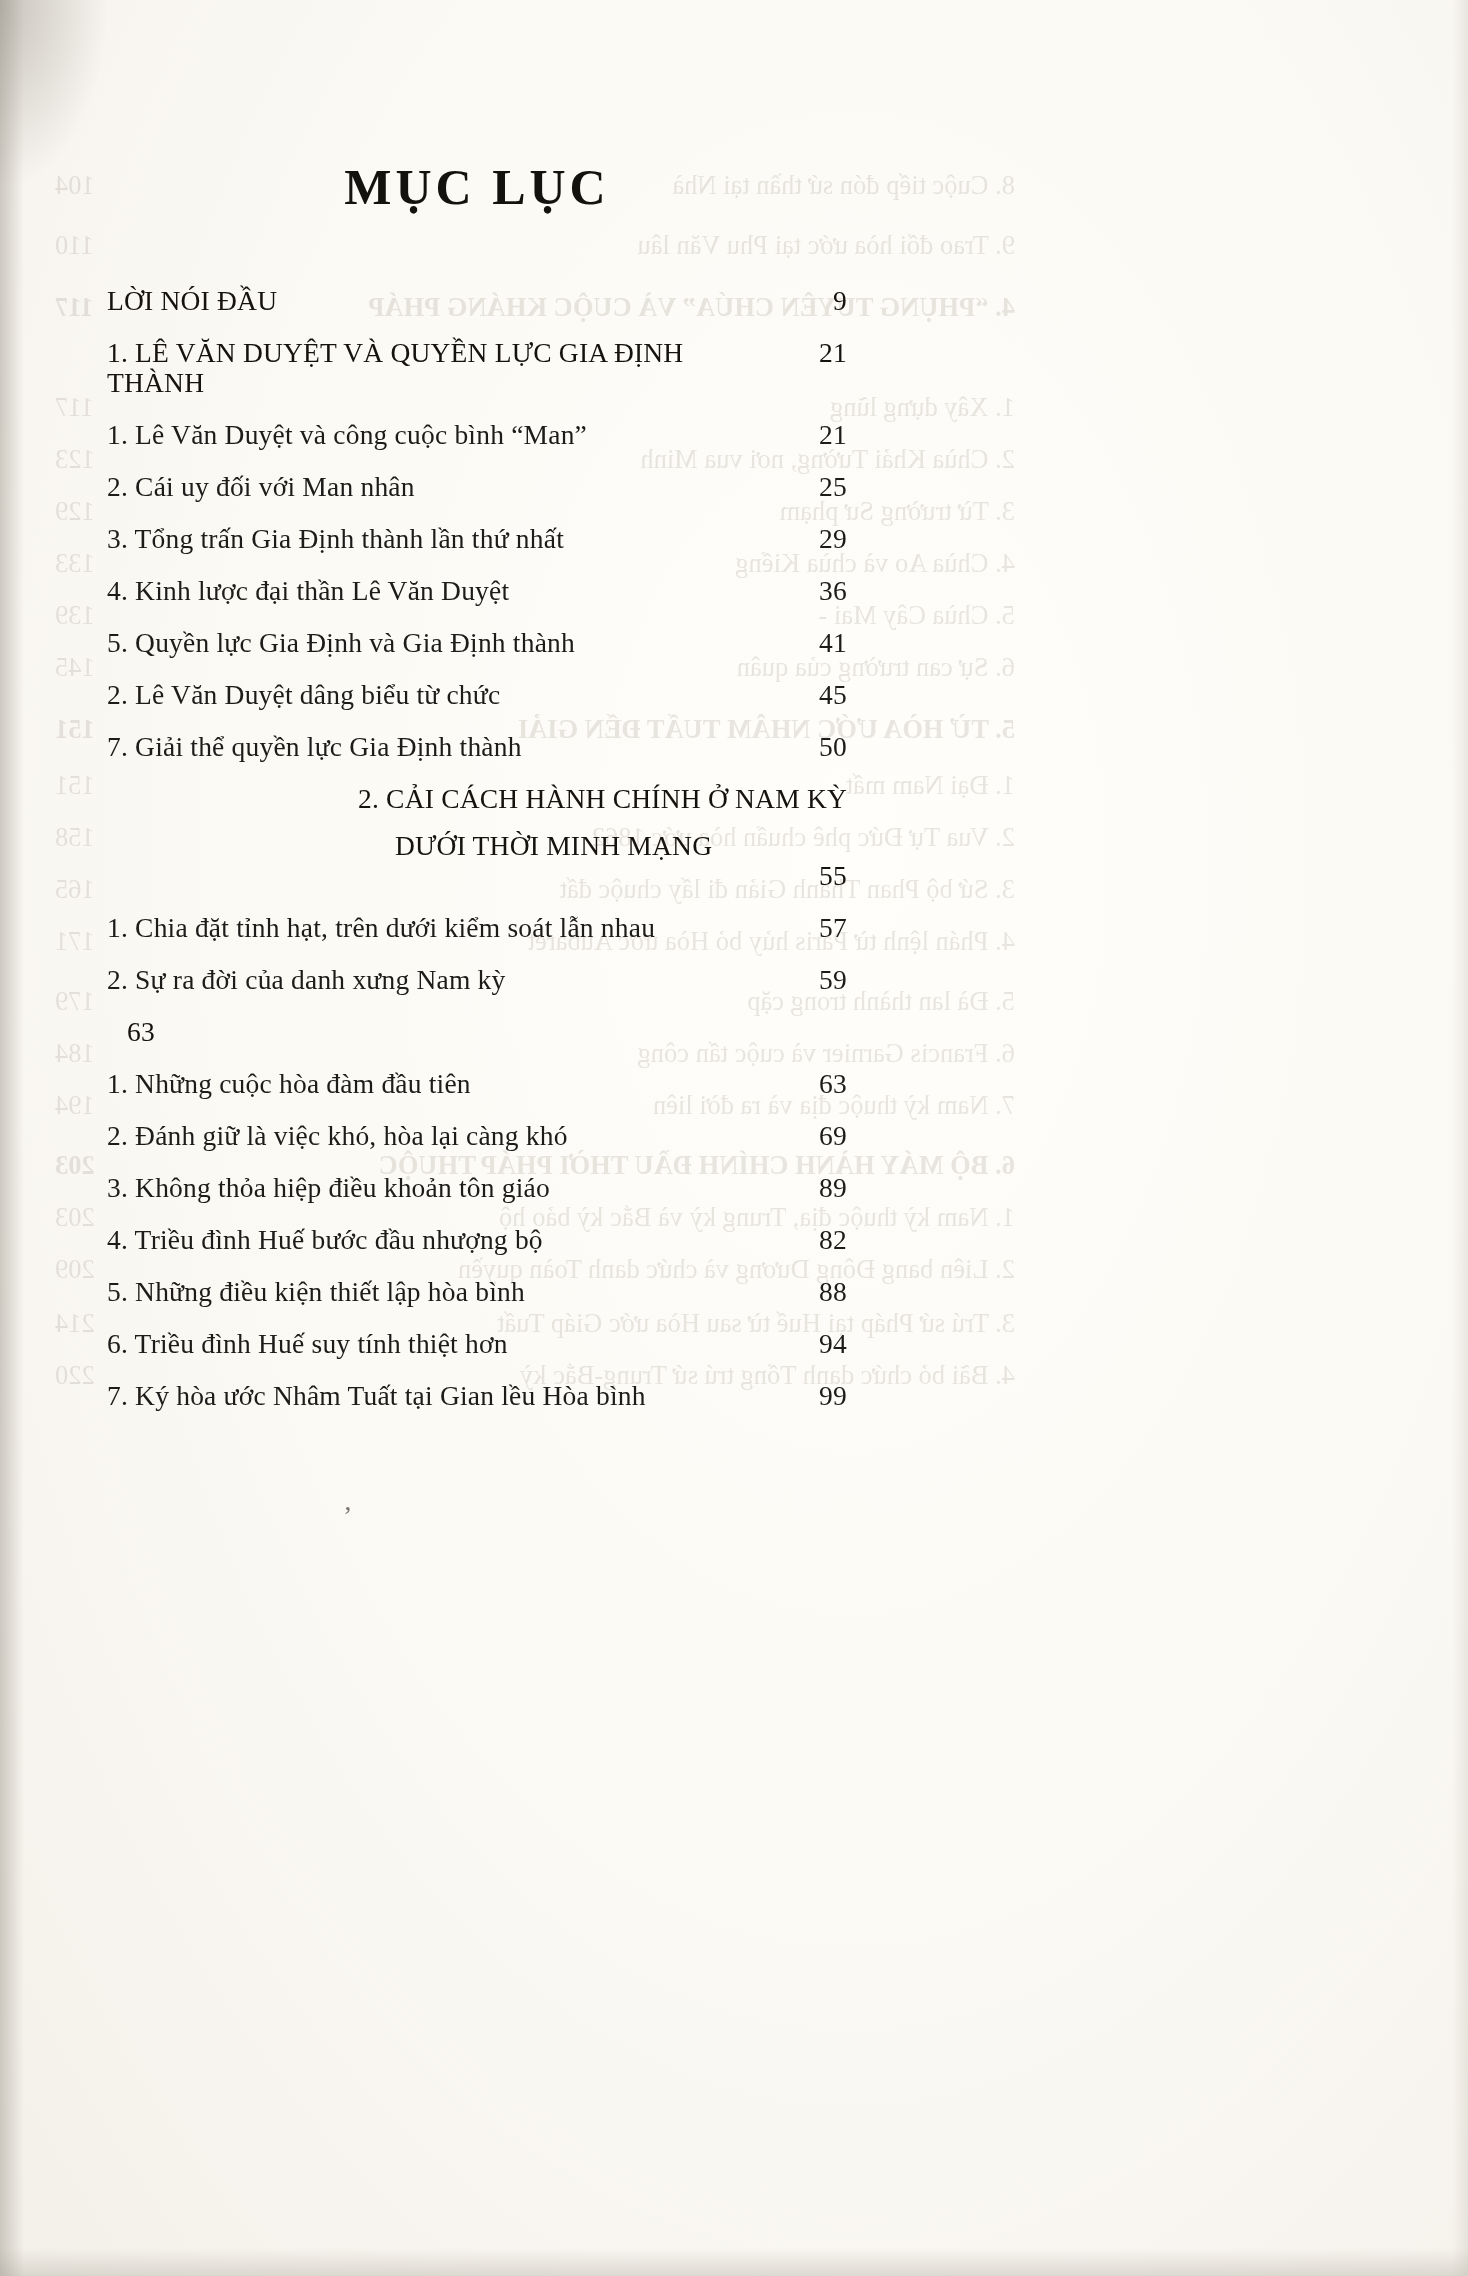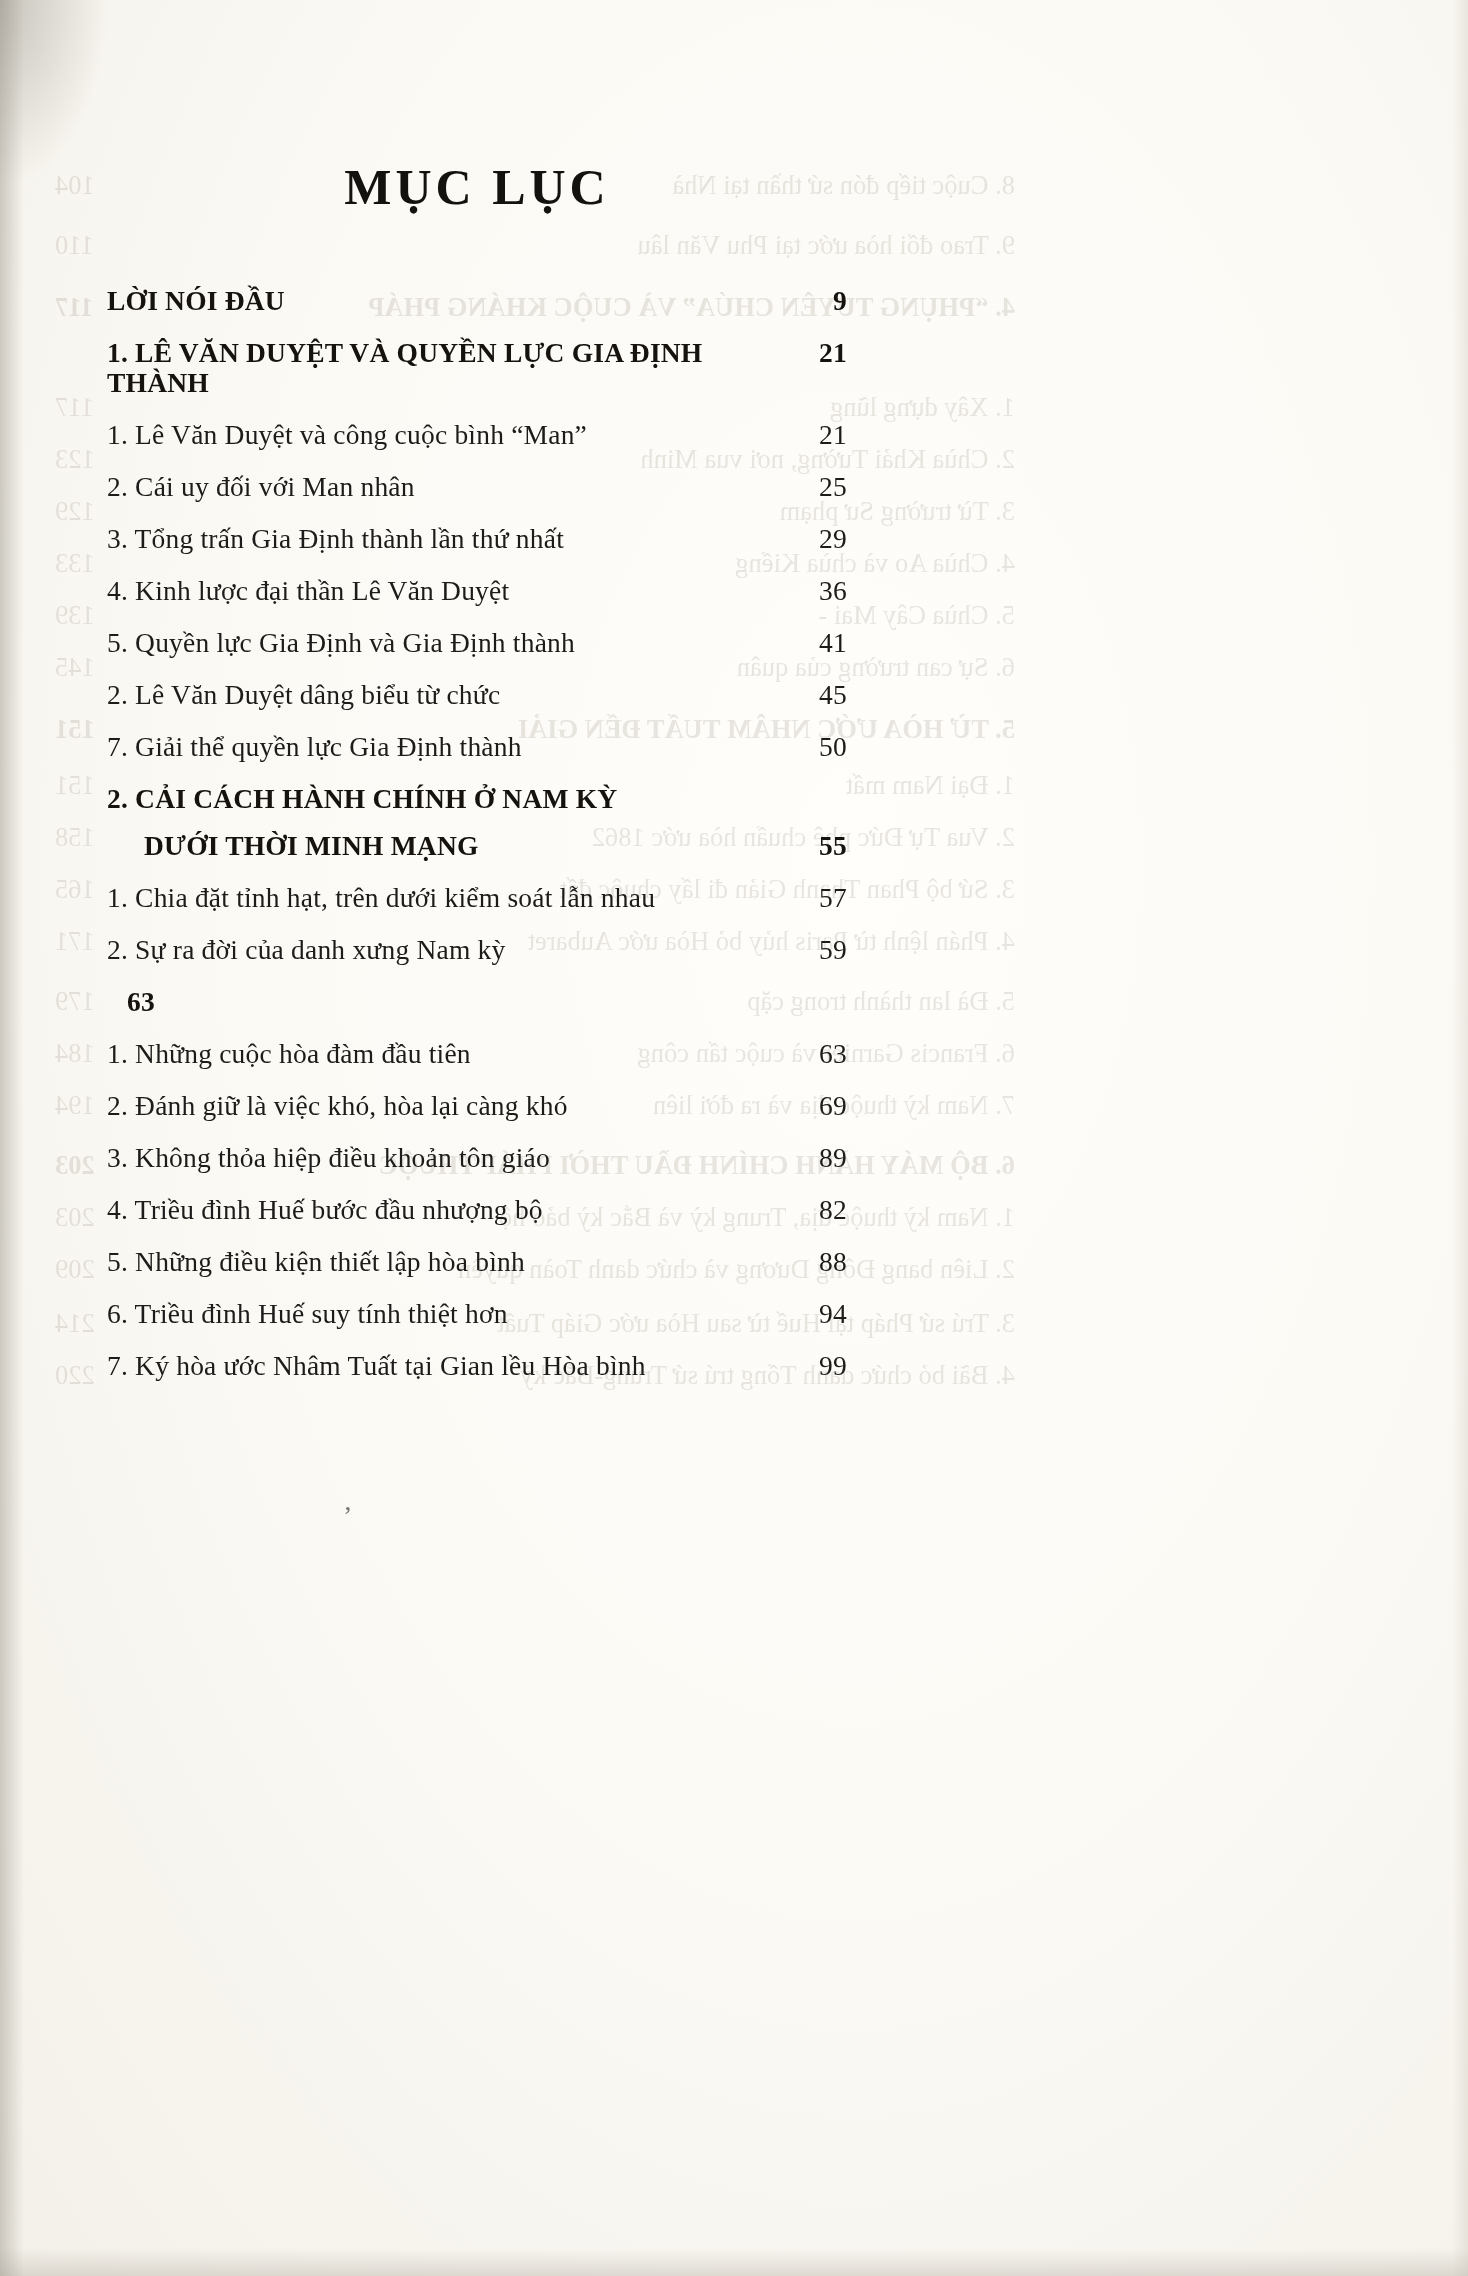--- a/index.html
+++ b/index.html
@@ -54,22 +54,22 @@
     z-index:3;
   }
   .row {
     display:flex; justify-content:space-between; align-items:baseline;
     font-size:27.5px; line-height:30px;
     margin-bottom:22px;
     letter-spacing:.2px;
   }
   .row .labels { max-width:660px; }
   .row .pagenum { margin-left:20px; white-space:nowrap; }
-  .row.chapter { font-weight:700; margin-top:8px; color:#16130f; }
-  .row.two-line { align-items:flex-end; }
+  .row.chapter { font-weight:400; margin-top:8px; color:#16130f; }
+  .row.two-line { align-items:flex-end;flex-direction:column; }
   .row.two-line .labels .second { margin-top:17px; padding-left:37px; }
 
   .stray-mark {
     position:absolute; left:343px; top:1500px;
     font-size:28px; color:#5a554e; opacity:.8; z-index:3;
   }
 </style>
 </head>
 <body>
 

